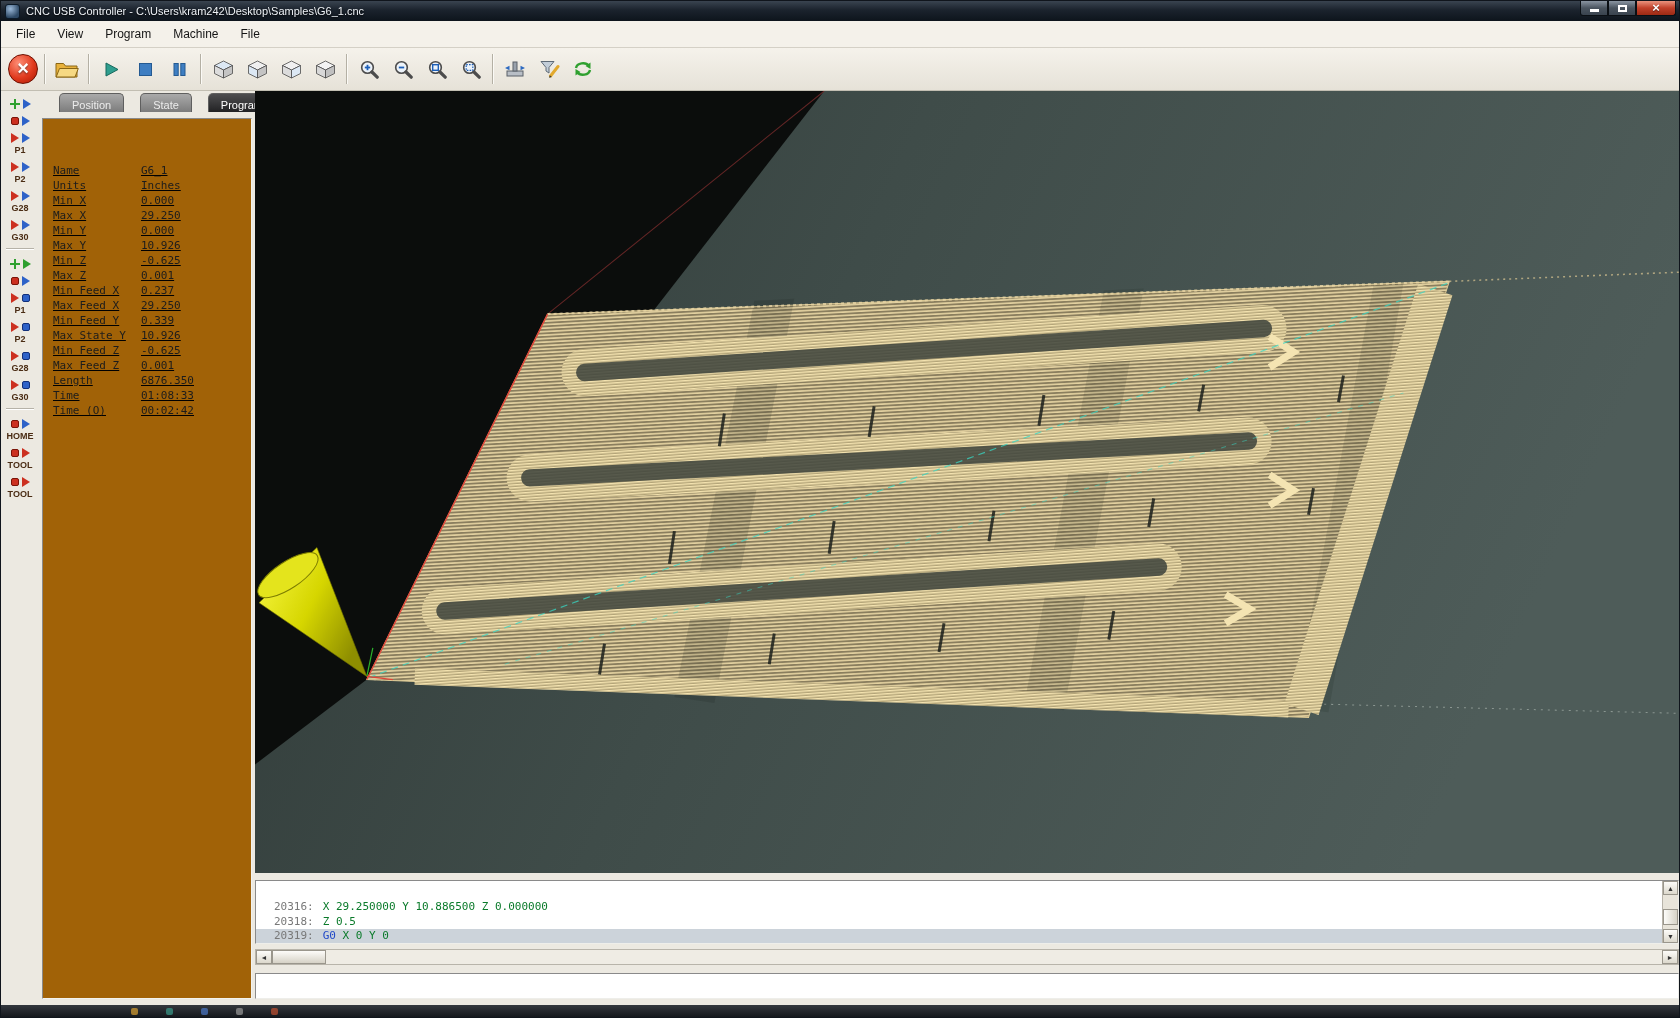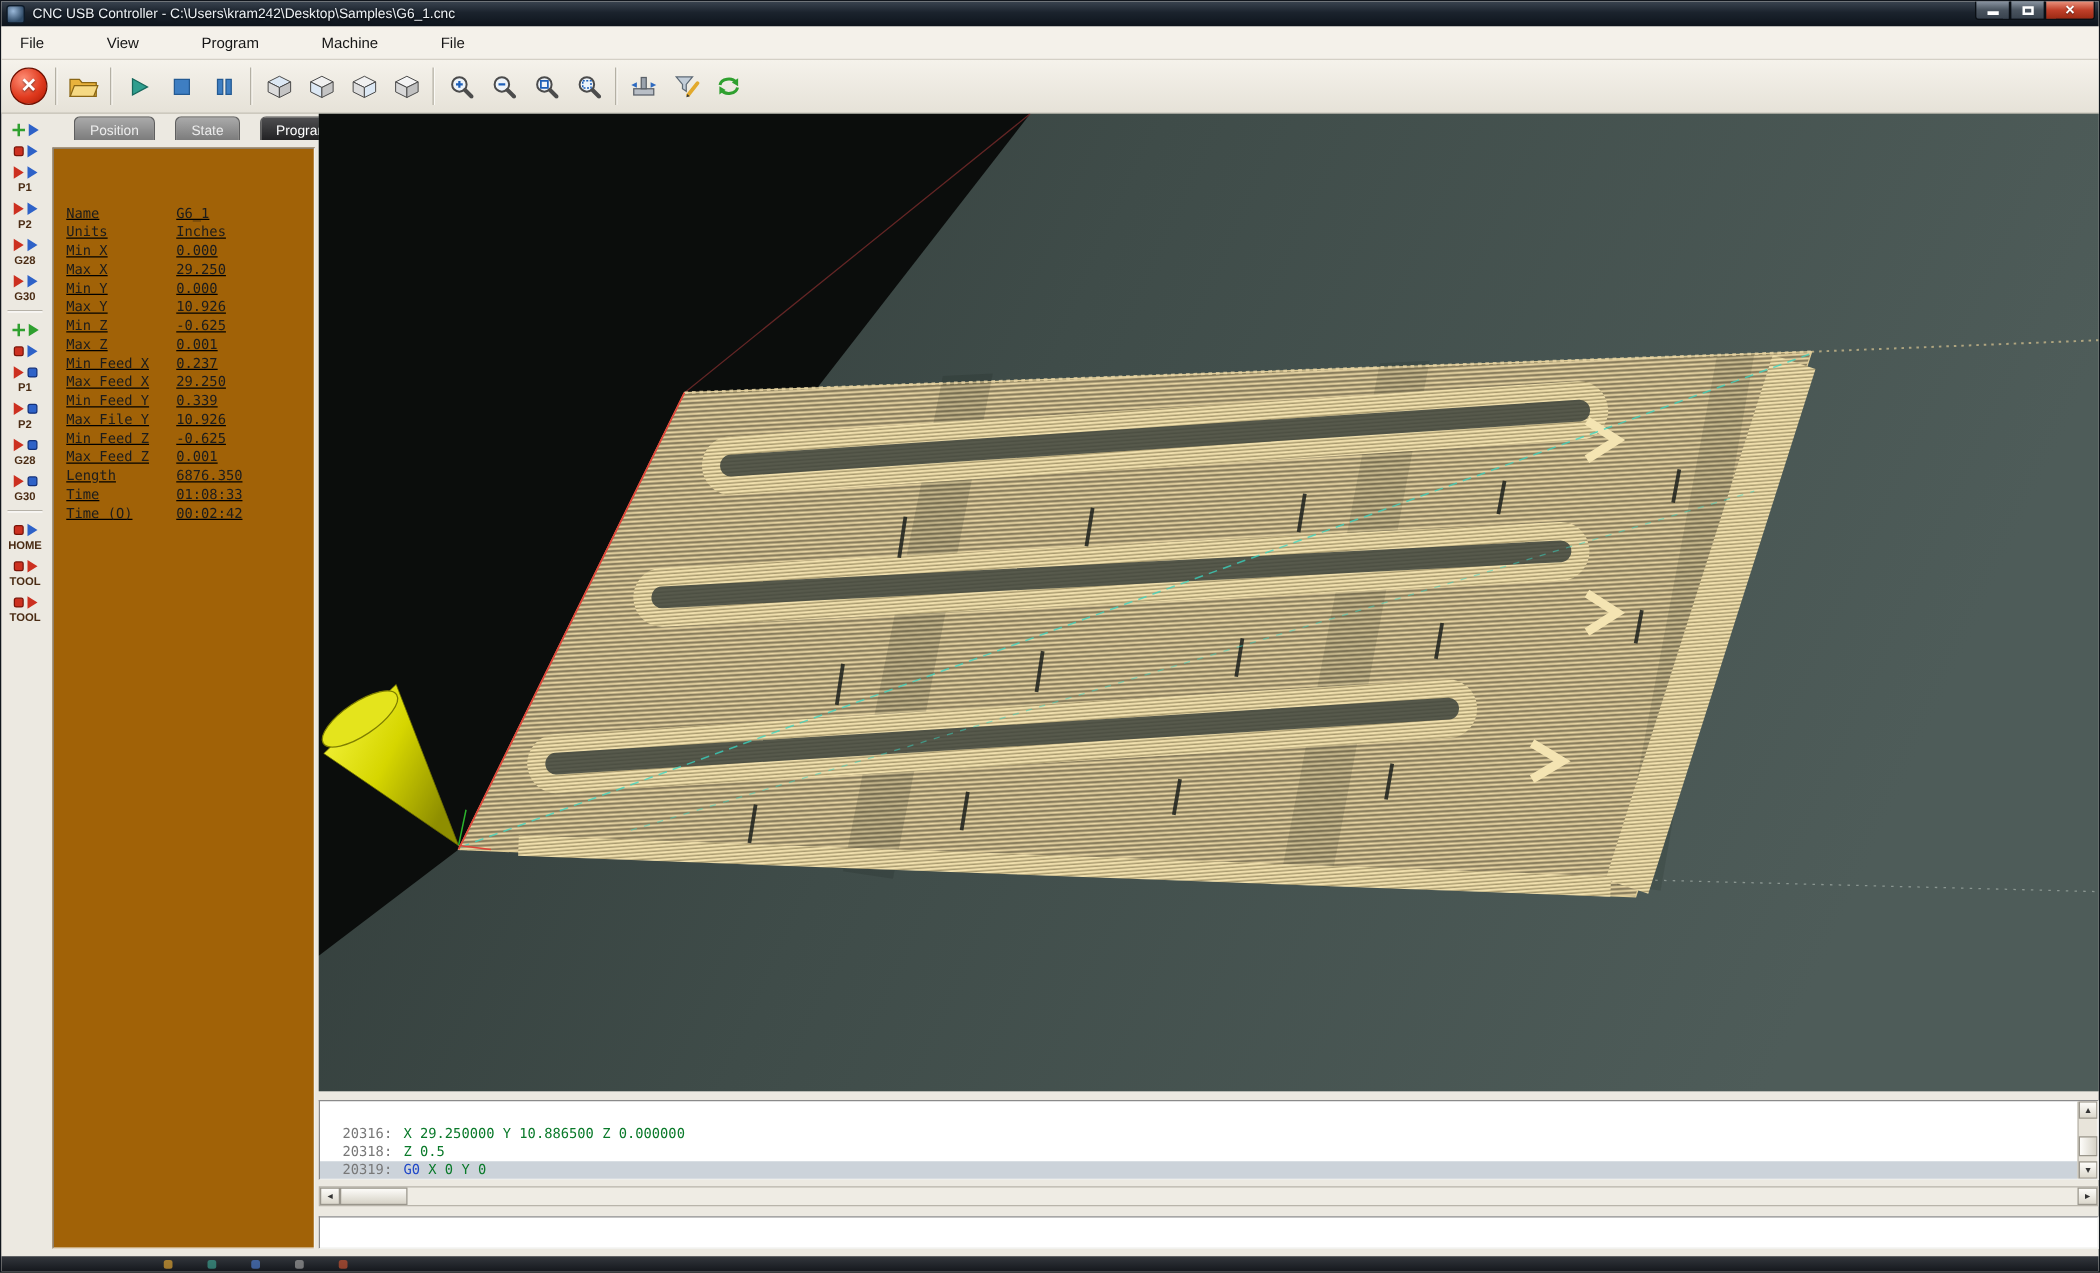--- a/index.html
+++ b/index.html
@@ -16,21 +16,21 @@
   .winbtn{width:28px;height:15px;display:flex;align-items:center;justify-content:center;
     border:1px solid #0a0f14;border-top:none;background:linear-gradient(#8a95a2,#4a545f 50%,#39434e);box-sizing:border-box;}
   .winbtn.min{border-radius:0 0 0 3px;}
   .winbtn.close{width:40px;background:linear-gradient(#ea937e,#c0402a 50%,#9c2a14);border-radius:0 0 3px 0;}
   .g-min{width:9px;height:3px;background:#fff;margin-top:5px;}
   .g-max{width:9px;height:7px;border:2px solid #fff;box-sizing:border-box;}
   .g-close{color:#fff;font-size:13px;font-weight:bold;line-height:12px;text-shadow:0 1px 1px #0008;}
 
   
   .menubar{height:26px;flex:none;background:#f4f1ea;border-bottom:1px solid #d4d0c6;
-    display:flex;align-items:center;padding-left:4px;font-size:12px;color:#151515;gap:28px;}
+    display:flex;align-items:center;padding-left:4px;font-size:12px;color:#151515;}
   .menuitem{padding:4px 11px;cursor:default;}
   .toolbar{height:42px;flex:none;background:linear-gradient(#f5f2eb,#e6e2d8);border-bottom:1px solid #c2beb2;
     display:flex;align-items:center;padding-left:5px;}
   .tbtn{width:34px;height:34px;display:flex;align-items:center;justify-content:center;border-radius:3px;}
   .tsep{width:0;height:30px;border-left:1px solid #b4b0a4;border-right:1px solid #fbfaf6;margin:0 4px;}
   .stopcircle{width:28px;height:28px;border-radius:50%;border:1px solid #6e0f00;
     background:radial-gradient(circle at 35% 30%,#ff9078,#e03a1e 55%,#a81600);
     color:#fff;font-size:20px;font-weight:bold;line-height:26px;text-align:center;text-shadow:0 1px 2px #0008;}
 
   
@@ -387,21 +387,21 @@
             </div>
             <div class="irow">
               <span class="ilabel">Max Feed X</span>
               <span class="ival">29.250</span>
             </div>
             <div class="irow">
               <span class="ilabel">Min Feed Y</span>
               <span class="ival">0.339</span>
             </div>
             <div class="irow">
-              <span class="ilabel">Max File Y</span>
+              <span class="ilabel">Max State Y</span>
               <span class="ival">10.926</span>
             </div>
             <div class="irow">
               <span class="ilabel">Min Feed Z</span>
               <span class="ival">-0.625</span>
             </div>
             <div class="irow">
               <span class="ilabel">Max Feed Z</span>
               <span class="ival">0.001</span>
             </div>

